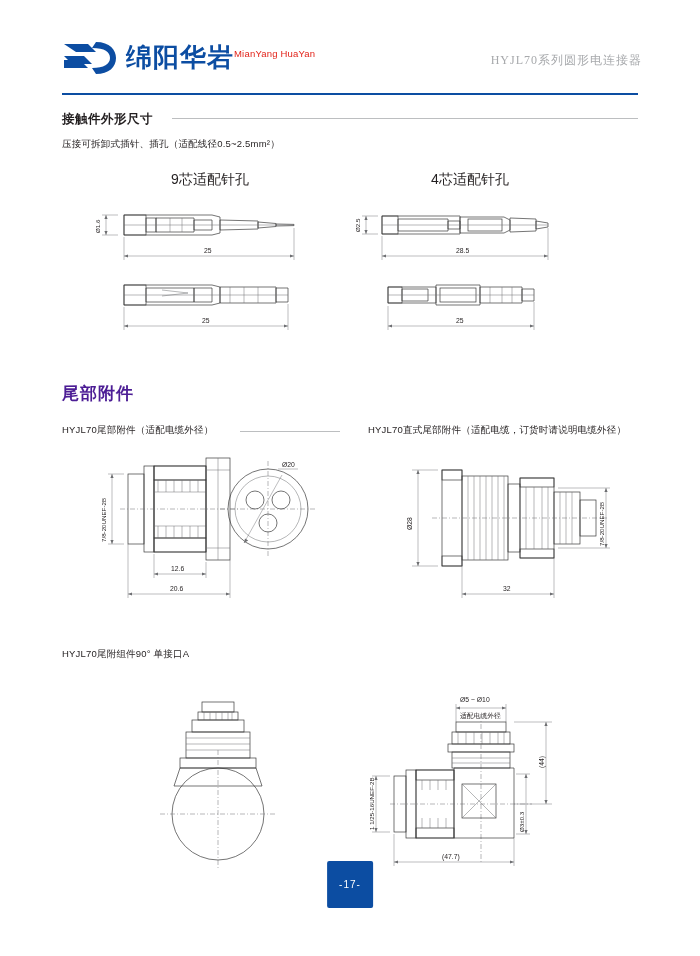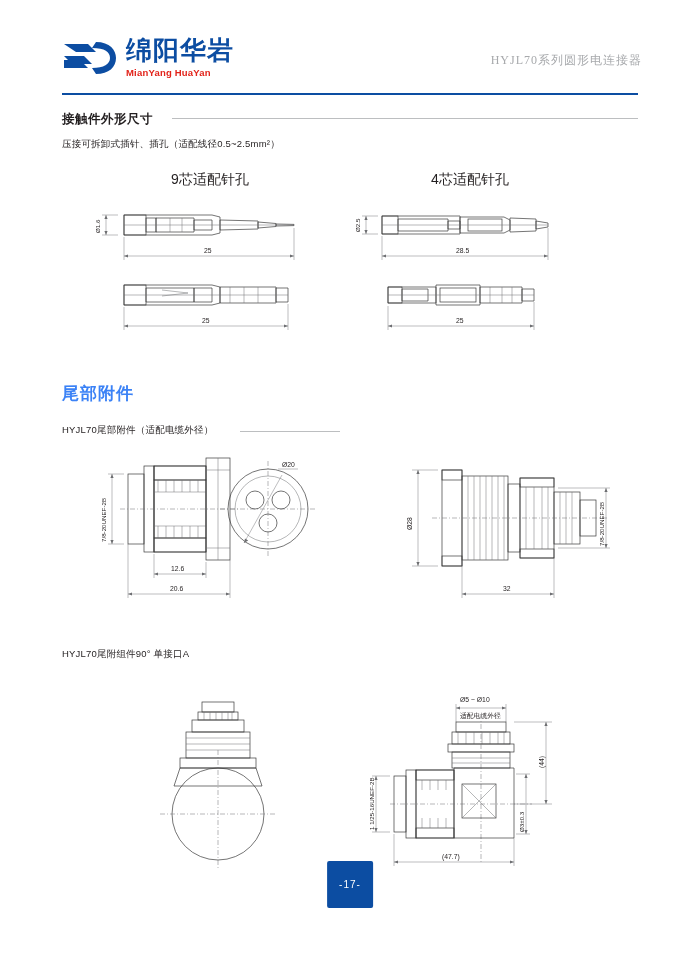--- a/index.html
+++ b/index.html
@@ -17,46 +17,46 @@
   .header{
     position:absolute;left:0;top:0;width:700px;height:96px;
   }
   .logo-wrap{
     position:absolute;left:62px;top:38px;display:flex;align-items:center;gap:8px;
   }
   .logo-mark{
     width:56px;height:40px;position:relative;
   }
   .logo-mark .arrow-svg{display:block;}
-  .logo-text{display:flex;flex-direction:column;justify-content:center;line-height:1;}
+  .logo-text{display:flex;justify-content:center;line-height:1;}
   .logo-cn{
     font-family:"Liberation Serif", serif;
     font-weight:bold;font-size:26px;color:#0c4da2;letter-spacing:1px;
   }
   .logo-en{
-    font-size:9.5px;color:#e2231a;font-weight:bold;letter-spacing:0.2px;margin-top:4px;
+    font-size:9.5px;color:#e2231a;font-weight:normal;letter-spacing:0.2px;margin-top:4px;
   }
   .header-title{
     position:absolute;right:58px;top:52px;
     font-family:"Liberation Serif", serif;
     font-size:12px;color:#a7a9ac;letter-spacing:1px;white-space:nowrap;
   }
   .header-rule{
     position:absolute;left:62px;top:93px;width:576px;height:2px;background:#0c4da2;
   }
 
   
   .sec-title{
     position:absolute;font-size:12.5px;font-weight:bold;color:#231f20;letter-spacing:0.5px;
   }
   .sec-title-line{
     position:absolute;height:1px;background:#bcbec0;
   }
   .sec-title-blue{
-    position:absolute;font-size:17px;font-weight:bold;color:#3b82f6;letter-spacing:1px;
+    position:absolute;font-size:17px;font-weight:bold;color:#4c1d95;letter-spacing:1px;
   }
   .sub-note{
     position:absolute;font-size:9.5px;color:#231f20;letter-spacing:0.2px;
   }
   .cap{
     position:absolute;font-size:14px;color:#231f20;text-align:center;
   }
 
   
   .dwg{position:absolute;}
@@ -222,20 +222,21 @@
         <path d="M194 66 l-4 -1.6 v3.2 z" fill="#6d6e71"></path>
         <text class="dimtxt7" x="116" y="63">25</text>
       </g>
     </svg>
   </div>
 
   <div class="sec-title-blue" style="left:62px;top:382px;">尾部附件</div>
 
   <div class="sub-note" style="left:62px;top:424px;">HYJL70尾部附件（适配电缆外径）</div>
   <div class="sec-title-line" style="left:240px;top:431px;width:100px;"></div>
+  <div class="sub-note" style="left:368px;top:424px;">HYJL70直式尾部附件（适配电缆，订货时请说明电缆外径）</div>
 
   <div class="dwg" style="left:90px;top:452px;">
     <svg width="260" height="170" viewBox="0 0 260 170">
       <defs>
         <pattern id="hatchC" width="4" height="4" patternTransform="rotate(45)" patternUnits="userSpaceOnUse">
           <line x1="0" y1="0" x2="0" y2="4" stroke="#4a90b8" stroke-width="0.6"></line>
         </pattern>
         <pattern id="hatchD" width="4" height="4" patternTransform="rotate(-45)" patternUnits="userSpaceOnUse">
           <line x1="0" y1="0" x2="0" y2="4" stroke="#6d6e71" stroke-width="0.5"></line>
         </pattern>

